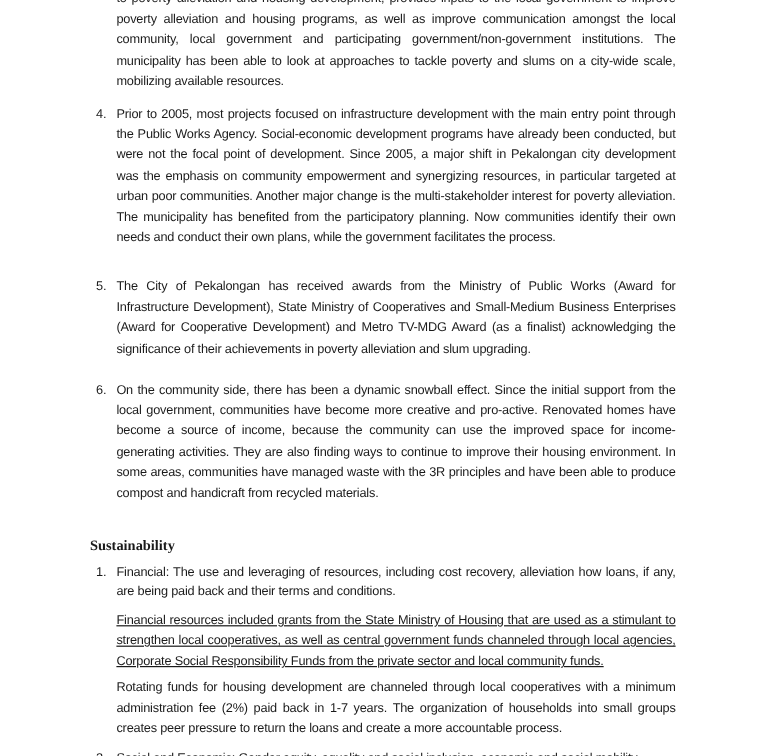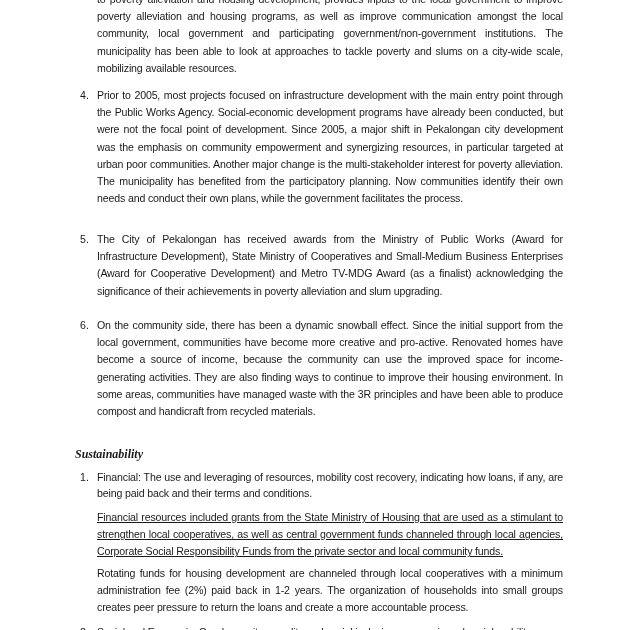--- a/index.html
+++ b/index.html
@@ -34,21 +34,20 @@
       position: absolute;
       left: 80px;
       font-size: 10.6px;
       line-height: 17.2px;
     }
     .heading {
       position: absolute;
       left: 75px;
       font-family: "Liberation Serif", serif;
       font-weight: bold;
-      font-style: italic;
       font-size: 12px;
       line-height: 17px;
     }
     .cut-bottom {
       white-space: nowrap;
       overflow: hidden;
     }
   </style>
 </head>
 <body>
@@ -62,22 +61,22 @@
 
   <span class="num" style="top:240px;">5.</span>
   <div class="para" style="top:240px;">The City of Pekalongan has received awards from the Ministry of Public Works (Award for Infrastructure Development), State Ministry of Cooperatives and Small-Medium Business Enterprises (Award for Cooperative Development) and Metro TV-MDG Award (as a finalist) acknowledging the significance of their achievements in poverty alleviation and slum upgrading.</div>
 
   <span class="num" style="top:326px;">6.</span>
   <div class="para" style="top:326px;">On the community side, there has been a dynamic snowball effect. Since the initial support from the local government, communities have become more creative and pro-active. Renovated homes have become a source of income, because the community can use the improved space for income-generating activities. They are also finding ways to continue to improve their housing environment. In some areas, communities have managed waste with the 3R principles and have been able to produce compost and handicraft from recycled materials.</div>
 
   <div class="heading" style="top:455px;">Sustainability</div>
 
   <span class="num" style="top:478px;">1.</span>
-  <div class="para" style="top:478px; line-height:16px;">Financial: The use and leveraging of resources, mobility cost recovery, indicating how loans, if any, are being paid back and their terms and conditions.</div>
+  <div class="para" style="top:478px; line-height:16px;">Financial: The use and leveraging of resources, including cost recovery, alleviation how loans, if any, are being paid back and their terms and conditions.</div>
 
   <div class="para" style="top:518px;text-decoration:underline;">Financial resources included grants from the State Ministry of Housing that are used as a stimulant to strengthen local cooperatives, as well as central government funds channeled through local agencies, Corporate Social Responsibility Funds from the private sector and local community funds.</div>
 
-  <div class="para" style="top:574px;">Rotating funds for housing development are channeled through local cooperatives with a minimum administration fee (2%) paid back in 1-2 years. The organization of households into small groups creates peer pressure to return the loans and create a more accountable process.</div>
+  <div class="para" style="top:574px;">Rotating funds for housing development are channeled through local cooperatives with a minimum administration fee (2%) paid back in 1-7 years. The organization of households into small groups creates peer pressure to return the loans and create a more accountable process.</div>
 
   <span class="num" style="top:633px;">2.</span>
   <div class="para cut-bottom" style="top:633px;">Social and Economic: Gender equity, equality and social inclusion, economic and social mobility.</div>
 
 </div>
 
 </body></html>

